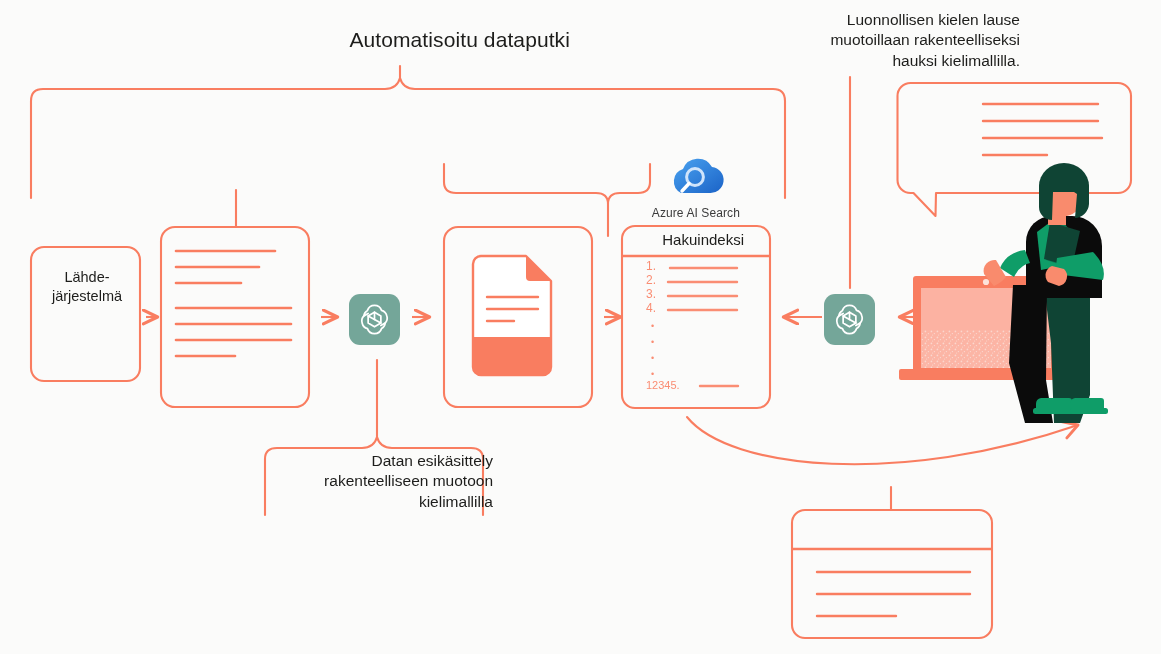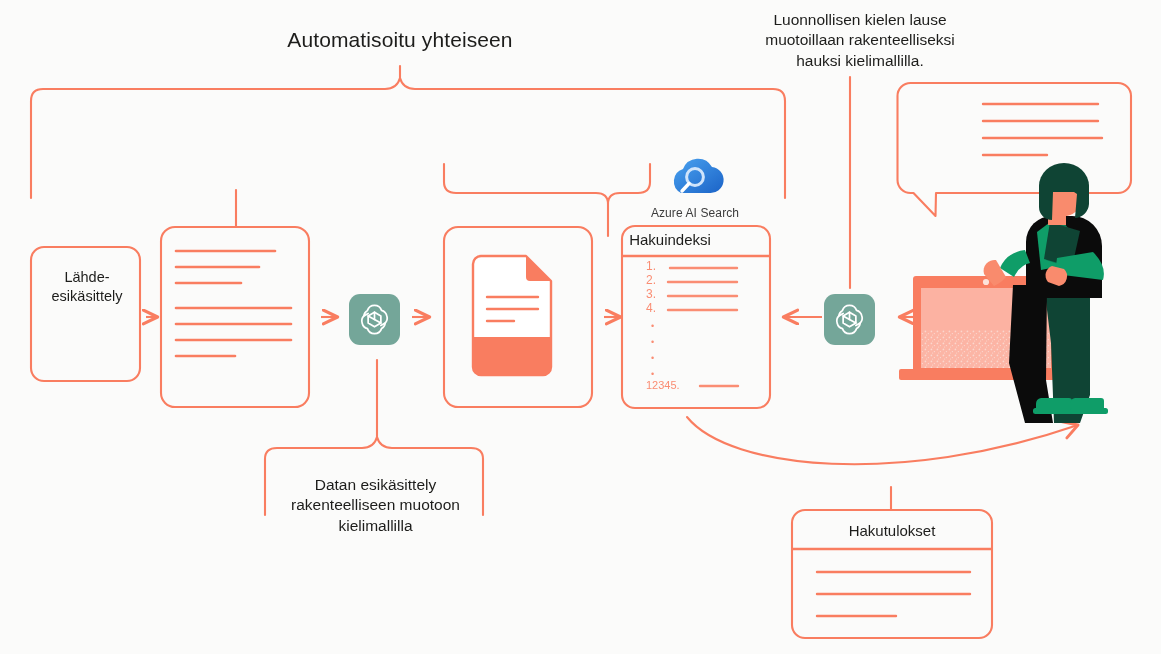--- a/index.html
+++ b/index.html
@@ -11,21 +11,21 @@
     position:relative;
     width:1161px;
     height:654px;
     background:#fbfbfa;
     overflow:hidden;
   }
   #vec{position:absolute;left:0;top:0;width:1161px;height:654px;}
   .lbl{
     position:absolute;
     color:#1d1d1b;
-    text-align:center;
+    text-align:right;
     line-height:1.32;
     white-space:pre-line;
   }
   #title{
     left:230px; top:26px; width:340px;
     font-size:21px; letter-spacing:.1px;
   }
   #note-nl{
     left:700px; top:10px; width:320px;
     font-size:15.5px;
@@ -34,21 +34,20 @@
     left:132px; top:115px; width:210px;
     font-size:15.5px;
   }
   #note-map{
     left:448px; top:118px; width:200px;
     font-size:15.5px;
   }
   #note-pre{
     left:258px; top:451px; width:235px;
     font-size:15.5px;
-    margin-top:24px;
   }
   #lbl-source{
     left:32px; top:268px; width:110px;
     font-size:14.5px; text-align:center;
   }
   #lbl-index{
     left:596px; top:230px; width:148px;
     font-size:15px;
   }
   #lbl-results{
@@ -258,38 +257,37 @@
       <rect x="1048" y="207" width="18" height="18" fill="#f98b6d"></rect>
 
       <path d="M1042,185 a20,21 0 0 1 40,0 v13 a18,18 0 0 1 -20,18 a20,20 0 0 1 -20,-20 Z" fill="#f98b6d"></path>
 
       <path d="M1039,190 a25,24 0 0 1 50,0 v14 a15,15 0 0 1 -14,14 l2,-24 l-12,-8 l-12,6 l-1,28
                a13,13 0 0 1 -13,-13 Z" fill="#0f4434"></path>
       <path d="M1039,186 a25,23 0 0 1 50,0 v6 h-50 Z" fill="#0f4434"></path>
     </g>
   </svg>
 
-  <div class="lbl" id="title">Automatisoitu yhteiseen</div>
+  <div class="lbl" id="title">Automatisoitu dataputki</div>
 
   <div class="lbl" id="note-nl">Luonnollisen kielen lause
 muotoillaan rakenteelliseksi
 hauksi kielimallilla.</div>
 
 
 
   <div class="lbl" id="note-pre">Datan esikäsittely
 rakenteelliseen muotoon
 kielimallilla</div>
 
   <div class="lbl" id="lbl-source">Lähde-
-esikäsittely</div>
+järjestelmä</div>
 
   <div class="lbl" id="lbl-index">Hakuindeksi</div>
 
-  <div class="lbl" id="lbl-results">Hakutulokset</div>
 
   <div class="lbl" id="lbl-azure">Azure AI Search</div>
 
   <div id="index-items" style="position:absolute;left:646px;top:259px;width:60px;color:#fa8d73;font-size:12px;line-height:14px;">
       <div>1.</div>
       <div>2.</div>
       <div>3.</div>
       <div>4.</div>
     </div>
   <div id="index-dots" style="position:absolute;left:651px;top:318px;width:20px;color:#fa8d73;font-size:9px;line-height:16px;">

